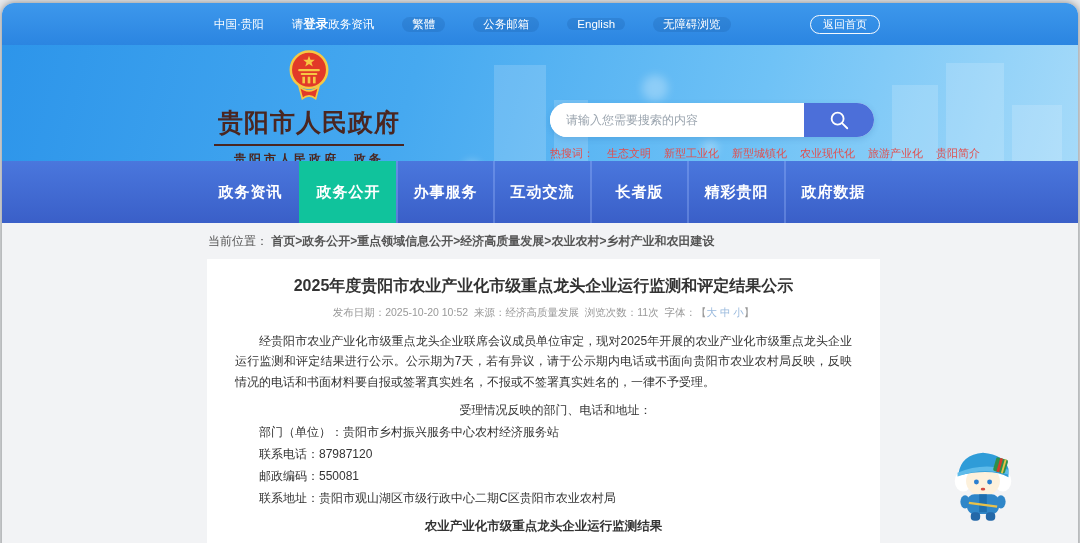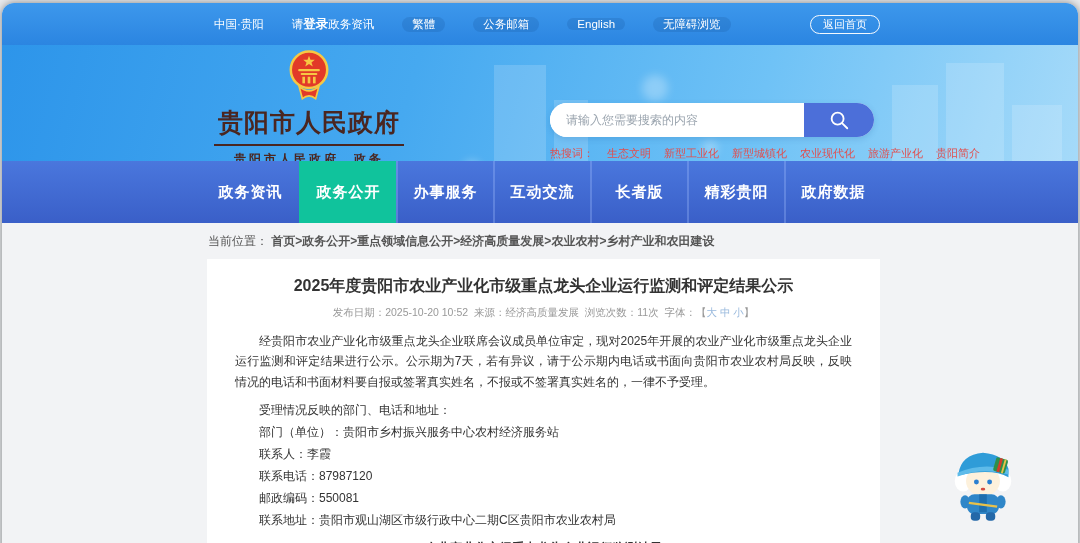--- a/index.html
+++ b/index.html
@@ -148,23 +148,22 @@
     <div class="a-title">2025年度贵阳市农业产业化市级重点龙头企业运行监测和评定结果公示</div>
     <div class="a-meta">
       <b>发布日期：</b><span>2025-10-20 10:52</span>&nbsp;
       <b>来源：</b><span>经济高质量发展</span>&nbsp;
       <b>浏览次数：</b><span>11次</span>&nbsp;
       <b>字体：【</b><span class="font-sizer">大</span>&nbsp;<span class="font-sizer">中</span>&nbsp;<span class="font-sizer">小</span><b>】</b>
     </div>
 
     <p class="a-para">经贵阳市农业产业化市级重点龙头企业联席会议成员单位审定，现对2025年开展的农业产业化市级重点龙头企业运行监测和评定结果进行公示。公示期为7天，若有异议，请于公示期内电话或书面向贵阳市农业农村局反映，反映情况的电话和书面材料要自报或签署真实姓名，不报或不签署真实姓名的，一律不予受理。</p>
 
-    <div class="c-line" style="margin-top:9px;">受理情况反映的部门、电话和地址：</div>
+    <div class="c-line" style="margin-top:9px;text-align:center;">受理情况反映的部门、电话和地址：</div>
     <div class="c-line">部门（单位）：贵阳市乡村振兴服务中心农村经济服务站</div>
-    <div class="c-line">联系人：李霞</div>
     <div class="c-line">联系电话：87987120</div>
     <div class="c-line">邮政编码：550081</div>
     <div class="c-line">联系地址：贵阳市观山湖区市级行政中心二期C区贵阳市农业农村局</div>
 
     <div class="t-title">农业产业化市级重点龙头企业运行监测结果</div>
 
   </div>
 
   <div class="mascot">
     <svg viewBox="0 0 70 84" width="66" height="80">

